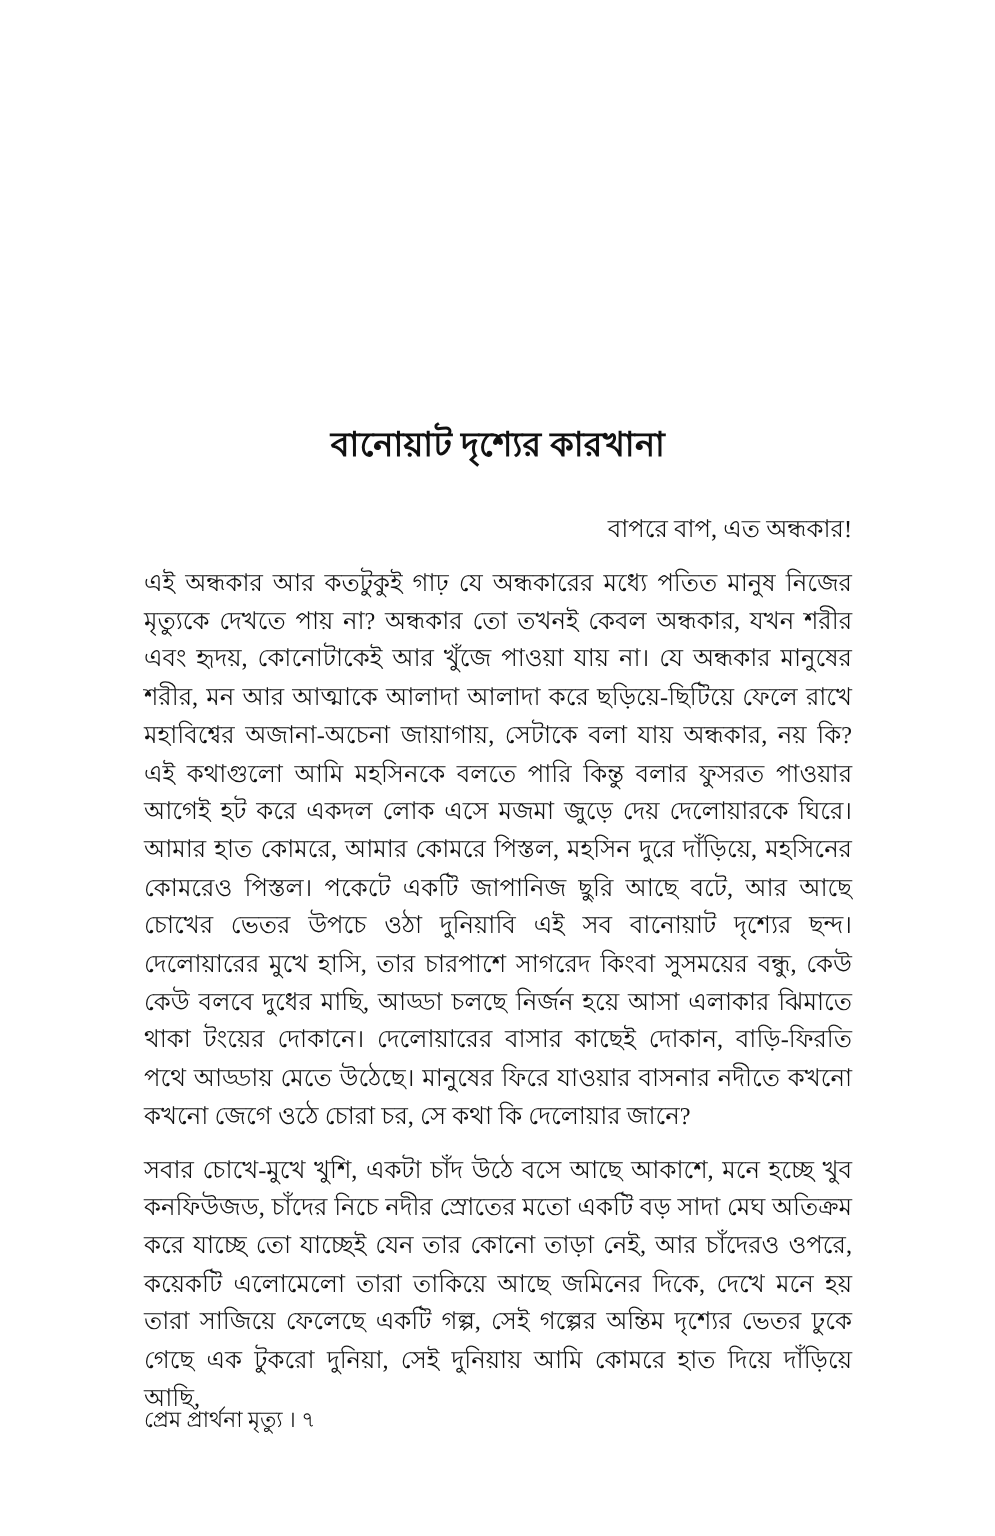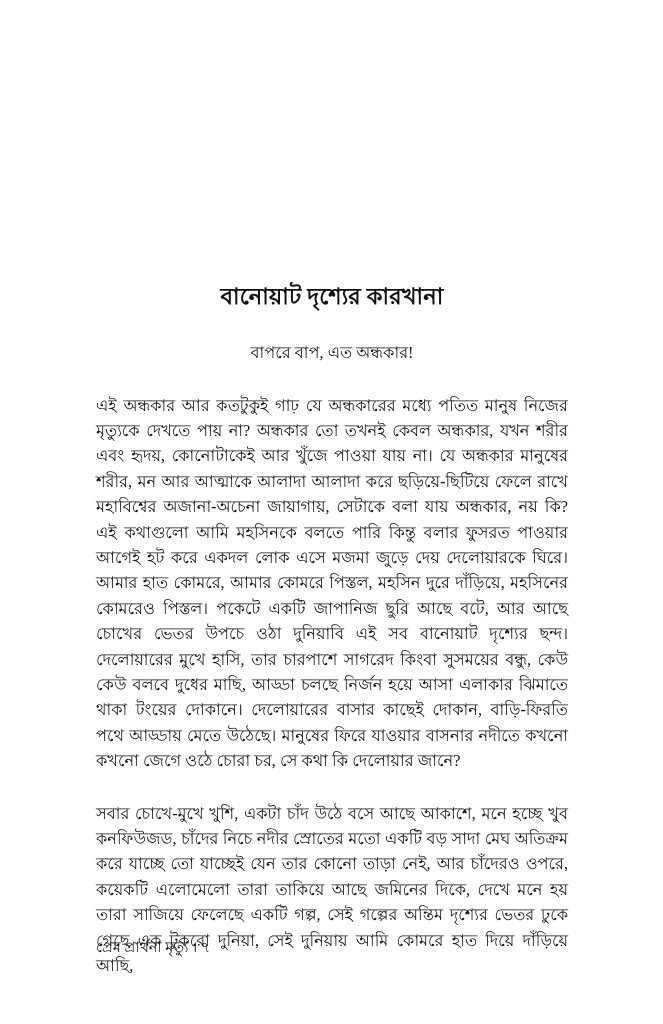--- a/index.html
+++ b/index.html
@@ -38,24 +38,24 @@
   .body-paragraph {
     font-size: 16.2px;
     line-height: 25.4px;
     margin: 0;
     text-align: justify;
     text-justify: inter-word;
     color: #141414;
     word-spacing: 0.1px;
   }
   .body-paragraph + .body-paragraph {
-    margin-top: 27px;
+    margin-top: 10px;
   }
   .body-paragraph.no-justify {
-    text-align: center;
+    text-align: right;
   }
   .page-footer {
     position: absolute;
     left: 96px;
     top: 936px;
     width: 472px;
     font-size: 14.5px;
     line-height: 22px;
     color: #141414;
   }

